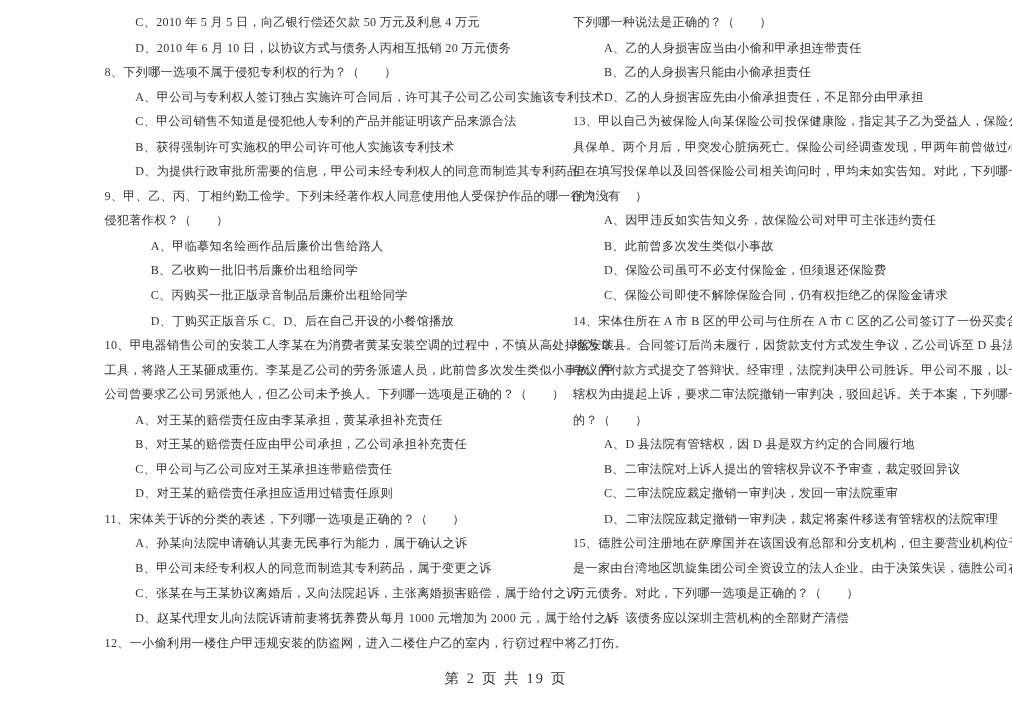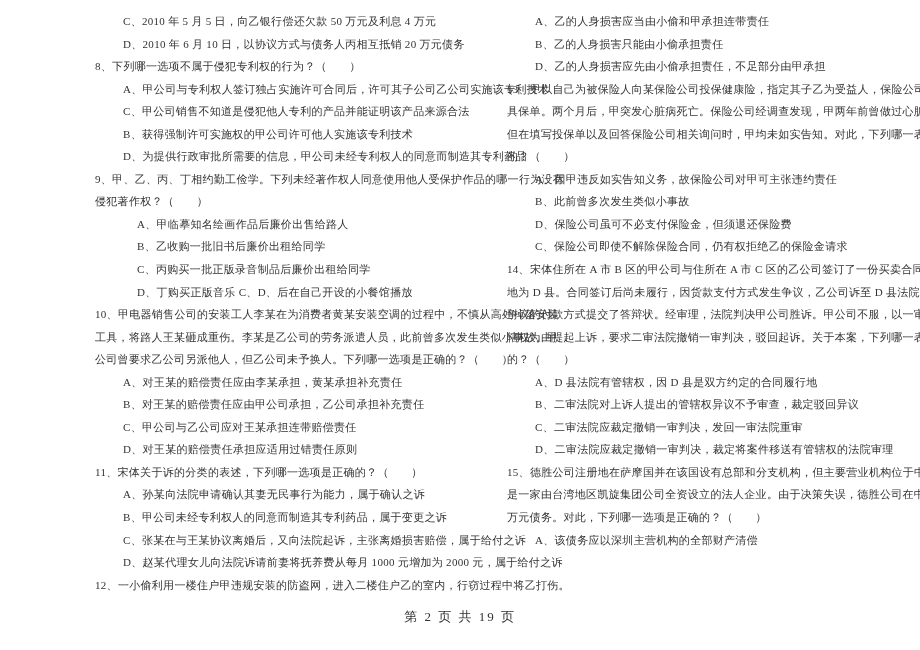--- a/index.html
+++ b/index.html
@@ -13,21 +13,21 @@
       background: #ffffff;
       font-family: "SimSun", "宋体", serif;
       font-size: 11px;
       color: #333;
       position: relative;
       overflow: hidden;
     }
     .page {
       display: flex;
       padding: 10px 30px 30px 95px;
-      gap: 2px;
+      gap: 16px;
     }
     .column {
       width: 395px;
       display: flex;
       flex-direction: column;
     }
     .column-left {
       padding-right: 15px;
     }
     .column-right {
@@ -80,20 +80,21 @@
       <div class="line indent1">C、甲公司与乙公司应对王某承担连带赔偿责任</div>
       <div class="line indent1">D、对王某的赔偿责任承担应适用过错责任原则</div>
       <div class="line ">11、宋体关于诉的分类的表述，下列哪一选项是正确的？（　　）</div>
       <div class="line indent1">A、孙某向法院申请确认其妻无民事行为能力，属于确认之诉</div>
       <div class="line indent1">B、甲公司未经专利权人的同意而制造其专利药品，属于变更之诉</div>
       <div class="line indent1">C、张某在与王某协议离婚后，又向法院起诉，主张离婚损害赔偿，属于给付之诉</div>
       <div class="line indent1">D、赵某代理女儿向法院诉请前妻将抚养费从每月 1000 元增加为 2000 元，属于给付之诉</div>
       <div class="line ">12、一小偷利用一楼住户甲违规安装的防盗网，进入二楼住户乙的室内，行窃过程中将乙打伤。</div>
     </div>
   <div class="column column-right" id="rightCol">
+      <div class="line ">下列哪一种说法是正确的？（　　）</div>
       <div class="line indent1">A、乙的人身损害应当由小偷和甲承担连带责任</div>
       <div class="line indent1">B、乙的人身损害只能由小偷承担责任</div>
       <div class="line indent1">D、乙的人身损害应先由小偷承担责任，不足部分由甲承担</div>
       <div class="line ">13、甲以自己为被保险人向某保险公司投保健康险，指定其子乙为受益人，保险公司承保并出</div>
       <div class="line ">具保单。两个月后，甲突发心脏病死亡。保险公司经调查发现，甲两年前曾做过心脏搭桥手术，</div>
       <div class="line ">但在填写投保单以及回答保险公司相关询问时，甲均未如实告知。对此，下列哪一表述是正确</div>
       <div class="line ">的？（　　）</div>
       <div class="line indent1">A、因甲违反如实告知义务，故保险公司对甲可主张违约责任</div>
       <div class="line indent1">B、此前曾多次发生类似小事故</div>
       <div class="line indent1">D、保险公司虽可不必支付保险金，但须退还保险费</div>

